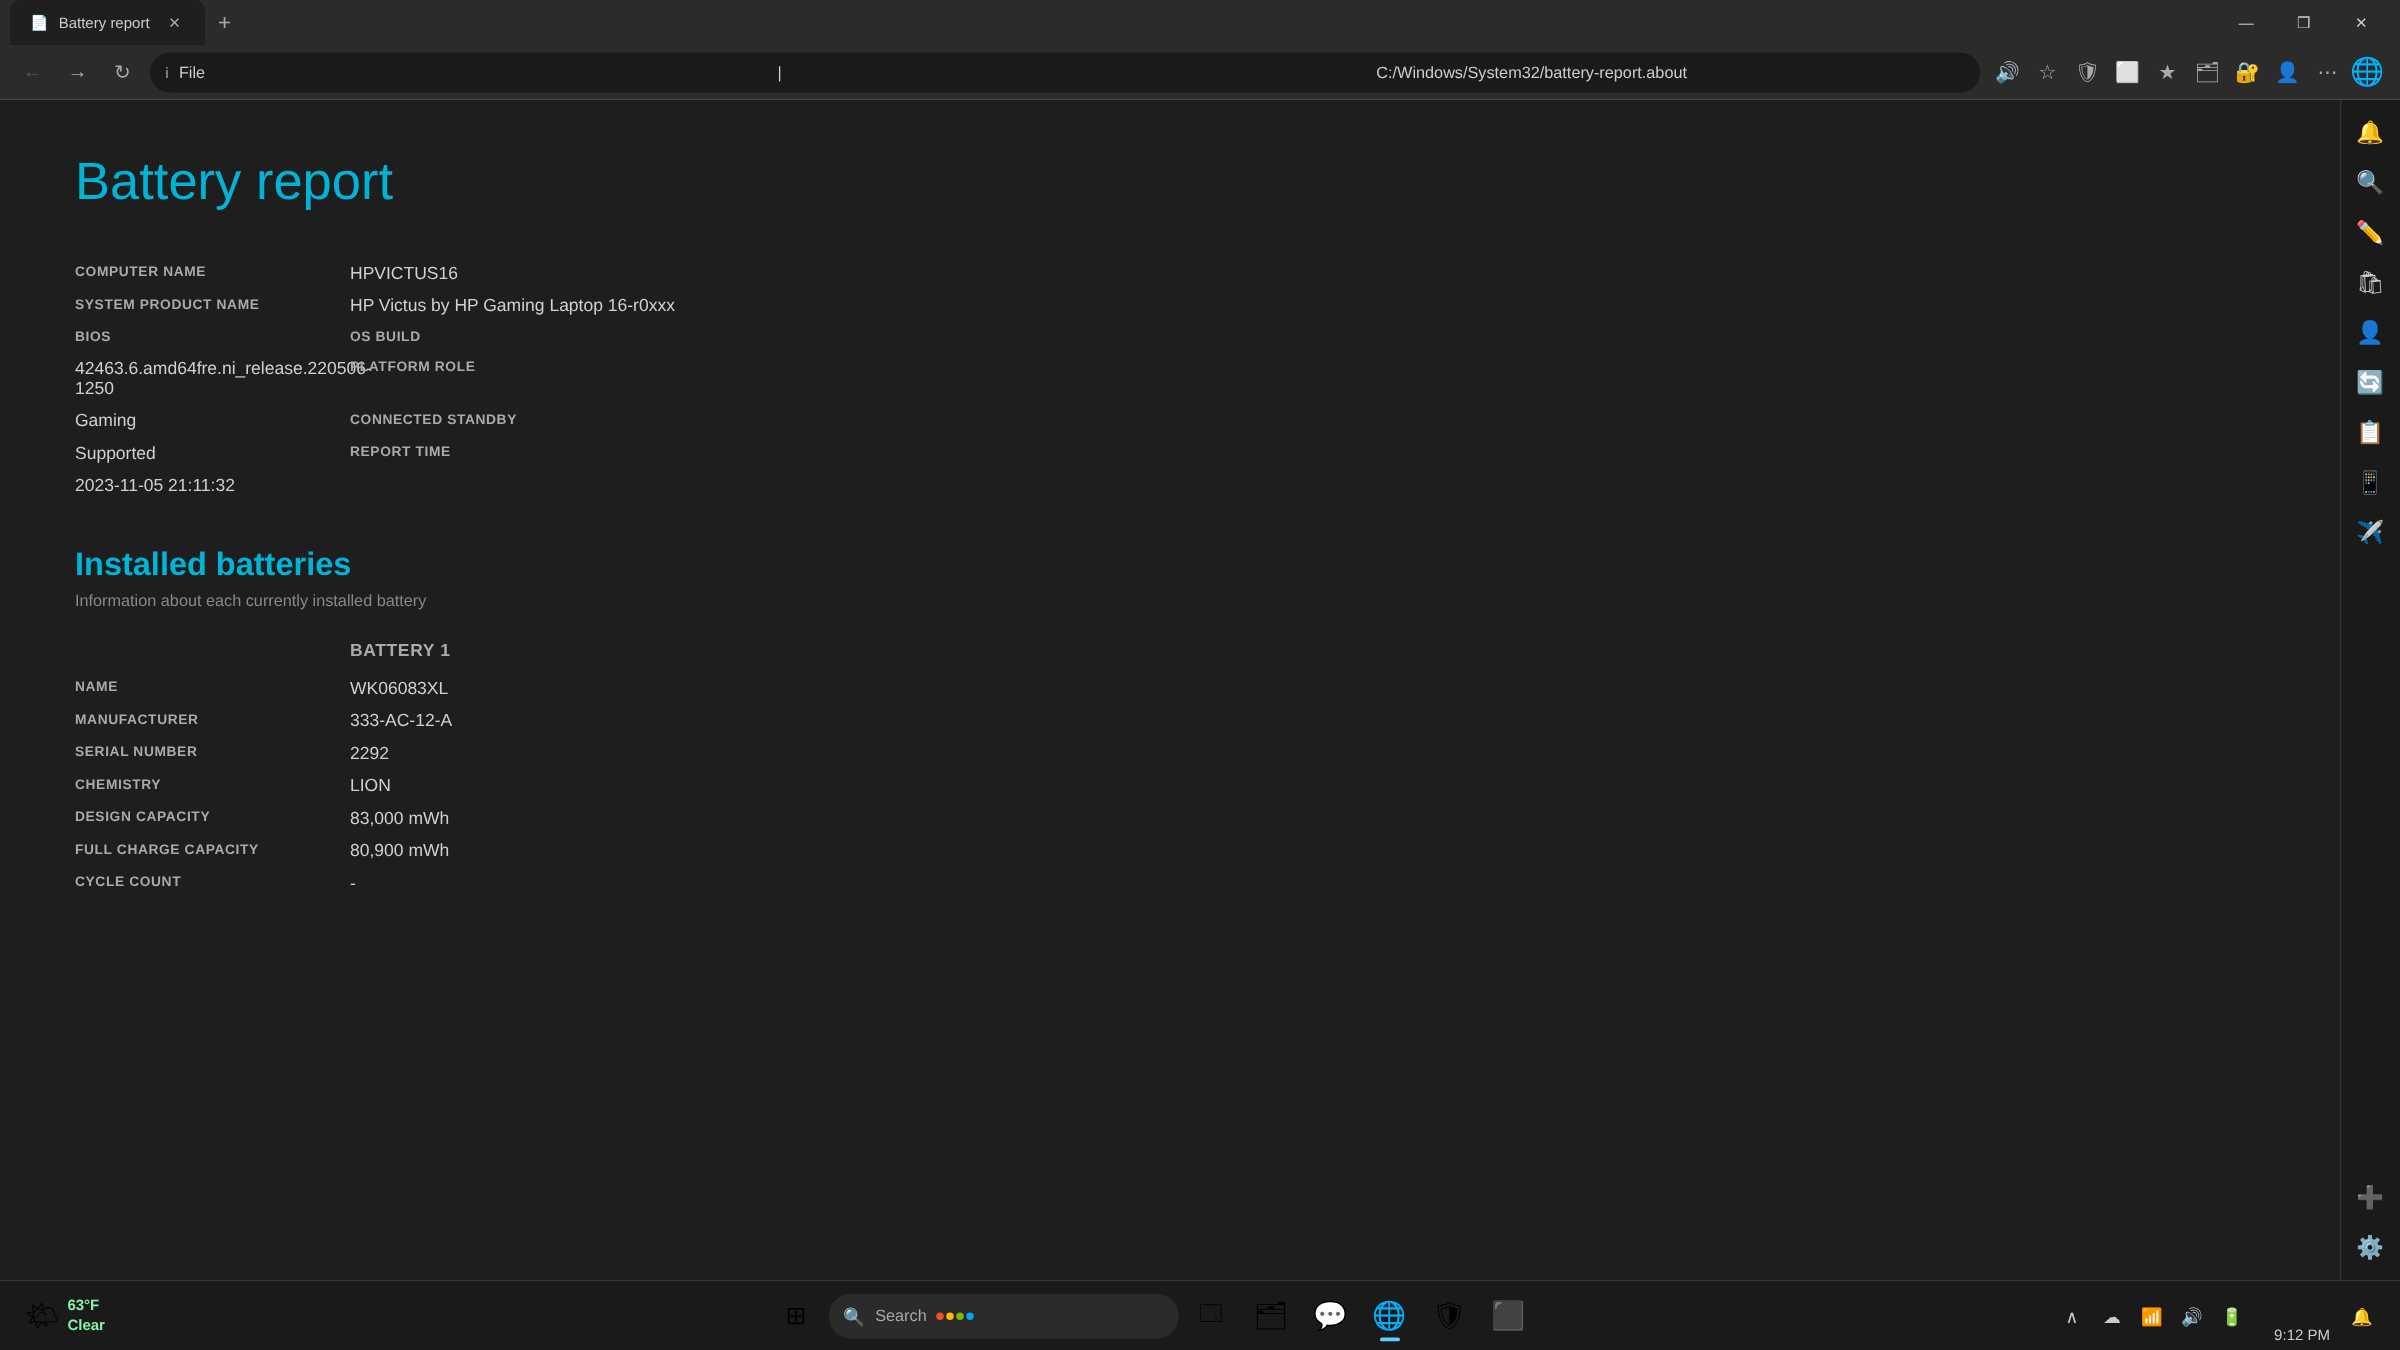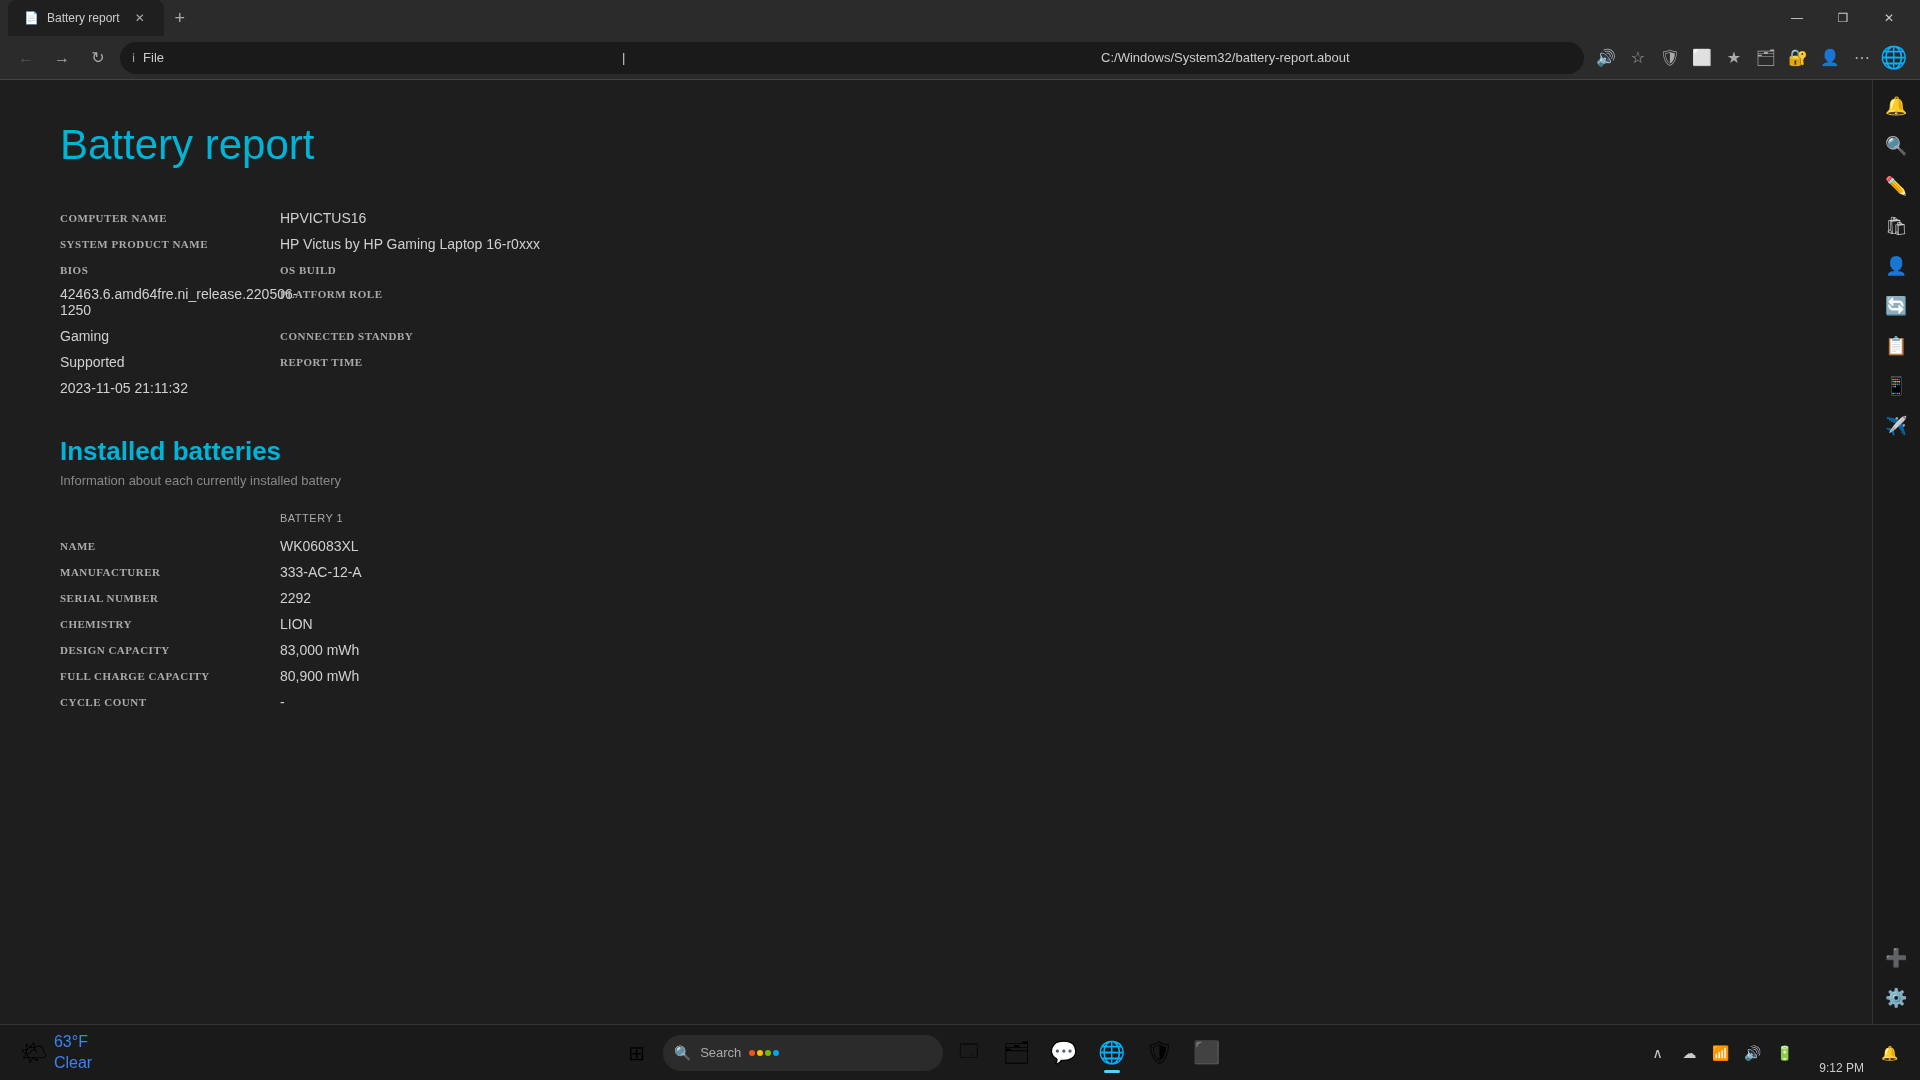--- a/index.html
+++ b/index.html
@@ -190,21 +190,20 @@
       grid-template-columns: 220px auto;
       row-gap: 10px;
     }
     .info-label {
       font-size: 11px;
       font-weight: 700;
       color: #aaa;
       letter-spacing: 0.5px;
       text-transform: uppercase;
       padding-top: 2px;
-      font-family: Liberation Serif, serif;
     }
     .info-value {
       font-size: 14px;
       color: #d0d0d0;
     }
     .section-title {
       font-size: 26px;
       color: #00b4d8;
       margin-bottom: 6px;
       font-weight: 700;
@@ -213,22 +212,22 @@
       font-size: 13px;
       color: #888;
       margin-bottom: 24px;
     }
     .battery-table {
       display: grid;
       grid-template-columns: 220px 200px;
       row-gap: 10px;
     }
     .battery-col-header {
-      font-size: 11px;
-      font-weight: 400;
+      font-size: 14px;
+      font-weight: 700;
       color: #aaa;
       letter-spacing: 0.5px;
       text-transform: uppercase;
       grid-column: 2;
       margin-bottom: 4px;
     }
 
     
     .taskbar {
       position: absolute;
@@ -250,21 +249,21 @@
     }
     .weather-widget {
       display: flex;
       align-items: center;
       gap: 6px;
       padding: 4px 8px;
       border-radius: 4px;
       cursor: pointer;
     }
     .weather-icon { font-size: 22px; }
-    .weather-text { font-size: 16px; color: #3b82f6; line-height: 1.3; }
+    .weather-text { font-size: 12px; color: #86efac; line-height: 1.3; font-weight: bold; }
     .taskbar-center {
       flex: 1;
       display: flex;
       align-items: center;
       justify-content: center;
       gap: 4px;
     }
     .taskbar-btn {
       width: 44px;
       height: 44px;

